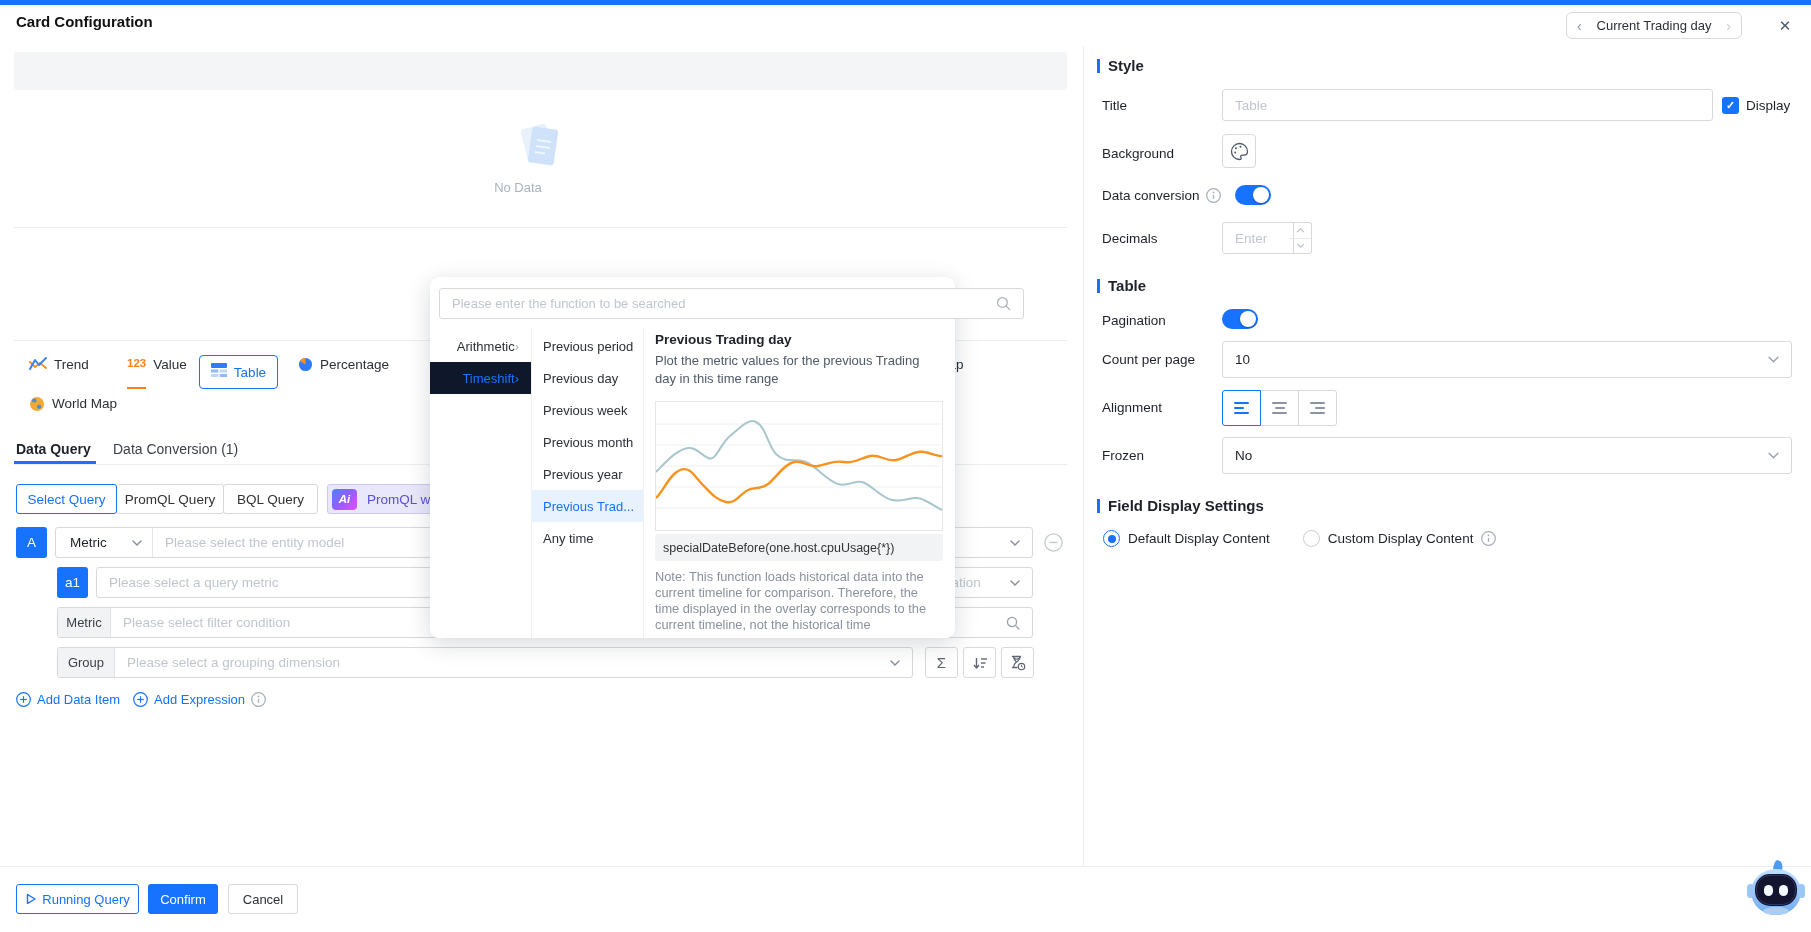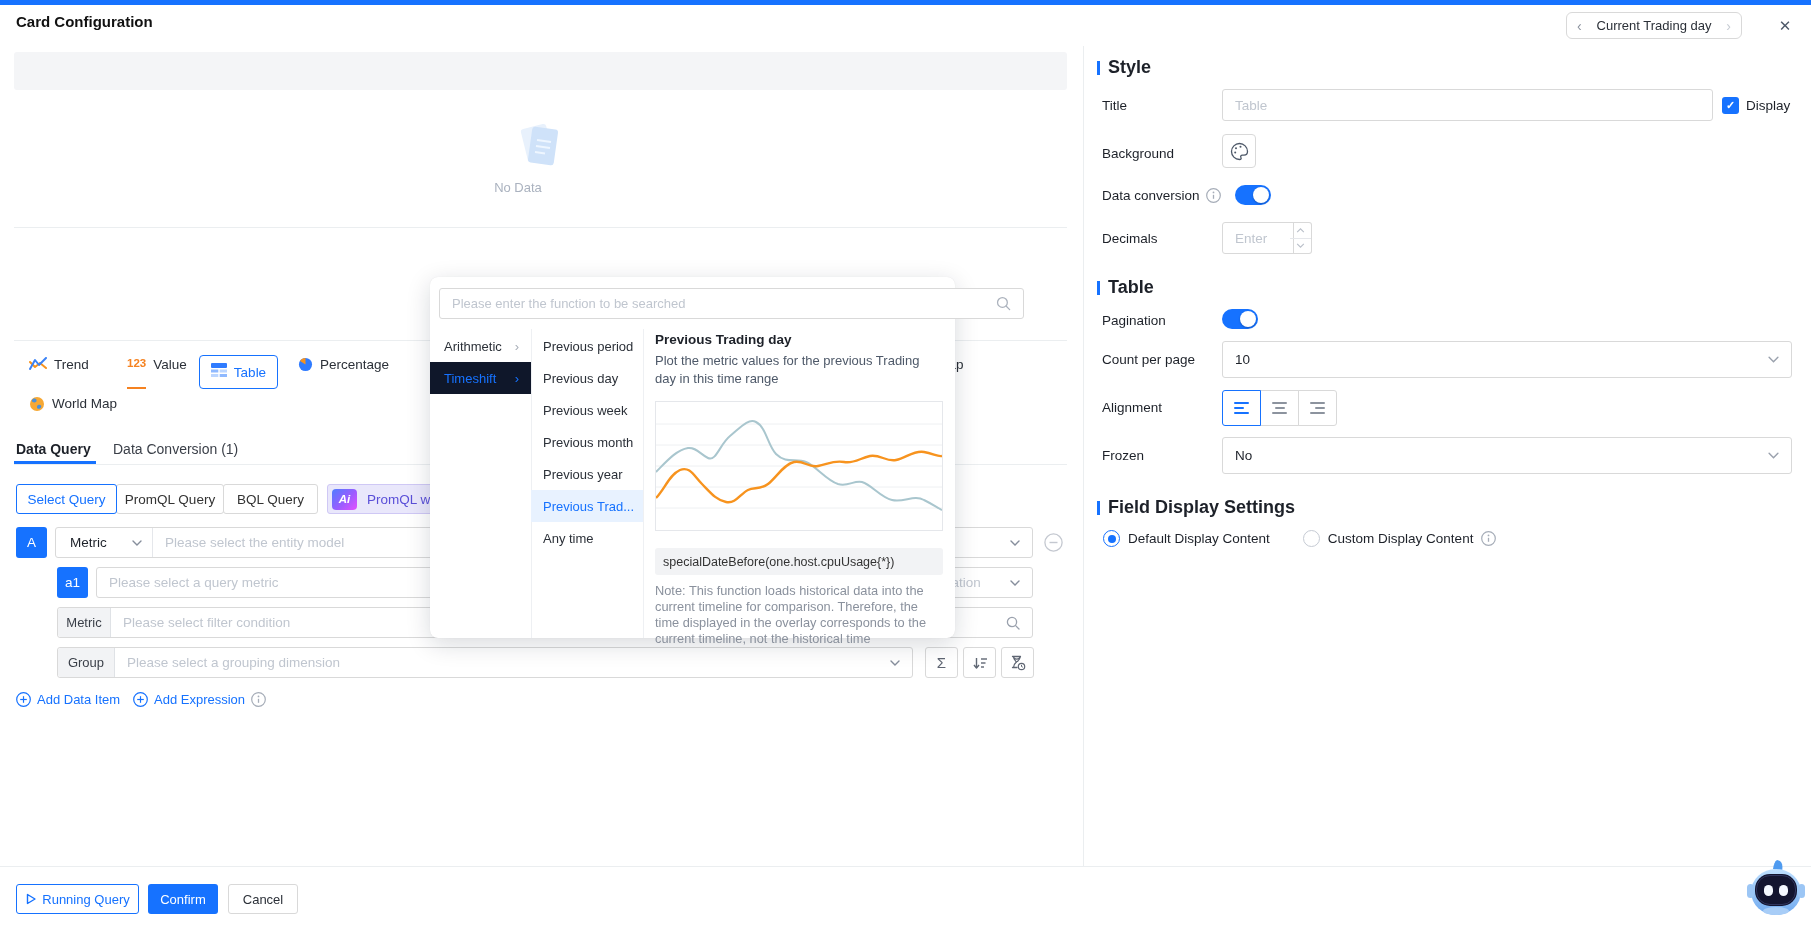--- a/index.html
+++ b/index.html
@@ -8,32 +8,32 @@
   *{box-sizing:border-box;margin:0;padding:0}
   html,body{width:1811px;height:932px;background:#fff;font-family:"Liberation Sans",sans-serif;overflow:hidden}
   .abs{position:absolute}
   #root{position:relative;width:1811px;height:932px;background:#fff}
   .hline{background:#ebeef0;height:1px}
   .vline{background:#ebeef0;width:1px}
   .input{border:1px solid #d9d9d9;border-radius:3px;background:#fff;display:flex;align-items:center;font-size:13.5px;color:#1d2129}
   .input input{border:none;outline:none;width:100%;font-size:13.5px;font-family:inherit;color:#1d2129;background:transparent;padding:0 12px}
   .input input::placeholder{color:#c0c6cf}
   .ph{color:#c0c6cf;font-size:13.5px;white-space:nowrap}
-  .sec-h{font-weight:bold;font-size:18px;color:#1d2129;display:flex;align-items:center;gap:8px}
+  .sec-h{font-weight:bold;font-size:15px;color:#1d2129;display:flex;align-items:center;gap:8px}
   .sec-h::before{content:"";width:3px;height:14px;background:var(--primary);display:inline-block}
   .lbl{font-size:13.5px;color:#1d2129;white-space:nowrap}
   .toggle{width:36px;height:20px;border-radius:10px;background:var(--primary);position:relative;cursor:pointer}
   .toggle::after{content:"";position:absolute;right:2px;top:2px;width:16px;height:16px;border-radius:50%;background:#fff;box-shadow:0 1px 2px rgba(0,0,0,.25)}
   .select{border:1px solid #d9d9d9;border-radius:3px;background:#fff;display:flex;align-items:center;justify-content:space-between;padding:0 12px;font-size:13.5px;color:#1d2129}
   .tagbox{background:#f2f3f5;border-right:1px solid #dfe2e6;display:flex;align-items:center;justify-content:center;font-size:13px;color:#3a3f48;height:100%}
   .sqbtn{border:1px solid #d9d9d9;border-radius:3px;background:#fff;display:flex;align-items:center;justify-content:center;color:#5f6673}
   .badge{background:var(--primary);color:#fff;border-radius:3px;display:flex;align-items:center;justify-content:center;font-size:13.5px}
   .mi{height:32px;display:flex;align-items:center;font-size:13px;color:#2b3038;padding:0 12px;white-space:nowrap;overflow:hidden}
   .mi.active{background:#e8f2ff;color:var(--primary)}
-  .cat{height:32px;display:flex;align-items:center;justify-content:space-between;font-size:13px;color:#2b3038;padding:0 12px 0 14px}
+  .cat{height:32px;display:flex;align-items:center;justify-content:flex-end;font-size:13px;color:#2b3038;padding:0 12px 0 14px}
   .cat.active{background:#0f172a;color:var(--primary)}
   .cat .chev-r{color:#a8aeb8;font-size:13px}
   .cat.active .chev-r{color:var(--primary)}
   .popup{box-shadow:0 6px 24px rgba(15,23,42,.16),0 0 1px rgba(0,0,0,.1);border-radius:8px;background:#fff}
   .cb{width:17px;height:17px;border-radius:3px;background:var(--primary);color:#fff;display:flex;align-items:center;justify-content:center;font-size:11px;font-weight:bold}
   .radio{width:17px;height:17px;border-radius:50%;border:1.5px solid #c6cbd4;background:#fff;position:relative}
   .radio.on{border-color:var(--primary)}
   .radio.on::after{content:"";position:absolute;left:3.5px;top:3.5px;width:8px;height:8px;border-radius:50%;background:var(--primary)}
   .link{color:var(--primary);font-size:13px;display:flex;align-items:center;gap:6px}
   .mode-btn{height:30px;border:1px solid #d9d9d9;background:#fff;color:#333;font-size:13.5px;display:flex;align-items:center;justify-content:center;border-radius:3px}
@@ -378,21 +378,21 @@
             <line x1="0" y1="22" x2="286" y2="22"></line>
               <line x1="0" y1="43" x2="286" y2="43"></line>
             <line x1="0" y1="64" x2="286" y2="64"></line>
               <line x1="0" y1="85" x2="286" y2="85"></line>
             <line x1="0" y1="106" x2="286" y2="106"></line>
           </g>
           <path d="M0,70 C10,60 20,48 32,46 C40,45 44,52 52,56 C60,60 64,42 74,34 C84,26 92,16 100,20 C110,25 112,44 120,52 C130,62 140,56 150,60 C160,64 170,78 182,82 C192,85 198,78 206,80 C216,83 224,95 236,98 C248,101 258,92 268,98 C276,102 282,106 286,108" fill="none" stroke="var(--muted)" stroke-width="2"></path>
           <path d="M0,96 C8,88 14,72 24,68 C34,64 38,74 46,82 C54,90 60,98 70,100 C80,102 84,92 92,88 C98,85 104,88 112,82 C120,76 128,62 138,60 C148,58 152,66 162,64 C172,62 178,58 188,60 C198,62 204,56 214,54 C224,52 230,60 240,58 C250,56 258,48 268,50 C278,52 282,55 286,54" fill="none" stroke="var(--orange)" stroke-width="2.4"></path>
         </svg>
       </div>
-      <div class="code" style="margin-top:17px;height:27px;width:288px">specialDateBefore(one.host.cpuUsage{*})</div>
+      <div class="code" style="margin-top:3px;height:27px;width:288px">specialDateBefore(one.host.cpuUsage{*})</div>
       <div class="note" style="margin-top:8px;width:288px">Note: This function loads historical data into the current timeline for comparison. Therefore, the time displayed in the overlay corresponds to the current timeline, not the historical time</div>
     </div>
   </div>
 
   <div class="abs hline" style="left:0;top:866px;width:1811px"></div>
   <div class="abs" style="left:16px;top:884px;width:123px;height:30px;border:1px solid var(--primary);border-radius:3px;display:flex;align-items:center;justify-content:center;gap:5px;background:#fff">
     <svg width="12" height="12" viewBox="0 0 12 12">
         <path d="M2.5,1.5 L10,6 L2.5,10.5 Z" fill="none" stroke="var(--primary)" stroke-width="1.4" stroke-linejoin="round"></path>
       </svg>
     <span style="color:var(--primary);font-size:13px">Running Query</span>

